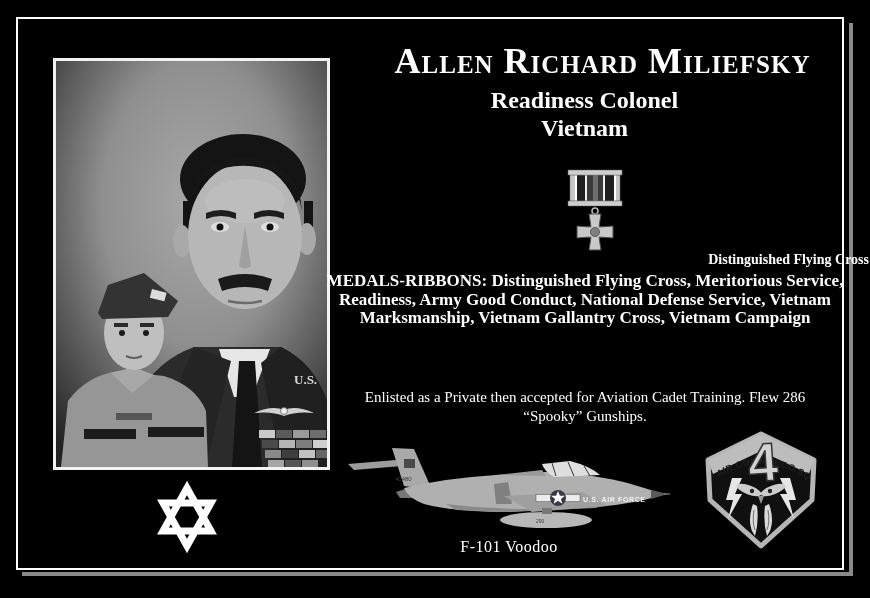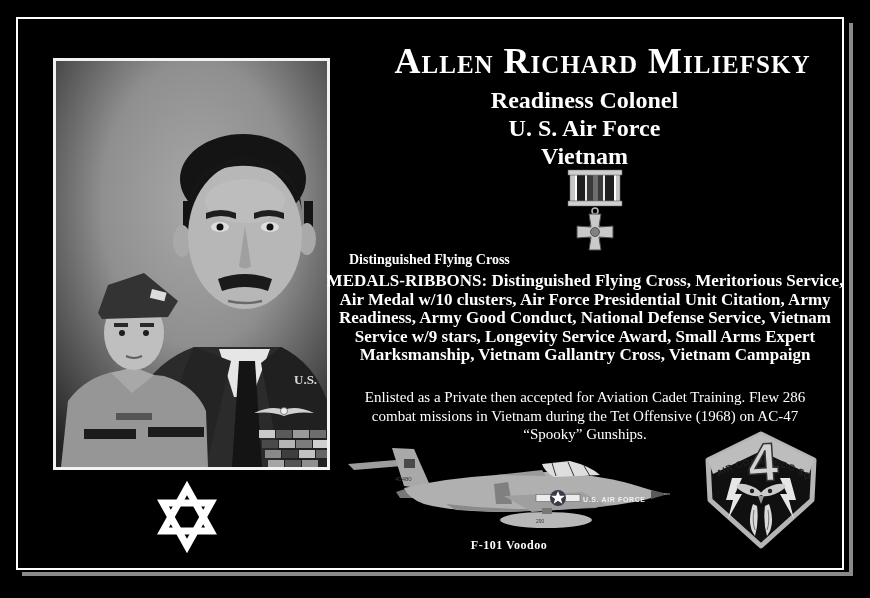--- a/index.html
+++ b/index.html
@@ -8,29 +8,29 @@
   .frame{position:absolute;left:16px;top:17px;width:824px;height:549px;border:2px solid #fff;}
   .shadow-right{position:absolute;left:849px;top:23px;width:4px;height:553px;background:#8a8a8a;}
   .shadow-bottom{position:absolute;left:22px;top:572px;width:831px;height:4px;background:#8a8a8a;}
   .photo-frame{position:absolute;left:53px;top:58px;width:271px;height:406px;border:3px solid #f2f2f2;background:#404040;}
   .photo-frame svg{display:block;width:100%;height:100%;}
   .title{position:absolute;left:340px;top:40px;width:525px;text-align:center;
          font-size:36px;font-weight:bold;font-variant:small-caps;letter-spacing:1px;white-space:nowrap;}
   .subtitle{position:absolute;left:322px;top:86px;width:525px;text-align:center;
             font-size:24px;font-weight:bold;line-height:28px;}
   .medal{position:absolute;left:568px;top:170px;width:54px;height:84px;}
-  .medal-caption{position:absolute;left:349px;top:252px;width:520px;text-align:left;
+  .medal-caption{position:absolute;left:349px;top:252px;width:520px;text-align:right;
                  font-size:14px;font-weight:bold;}
   .medals-text{position:absolute;left:325px;top:272px;width:520px;text-align:center;
                font-size:17px;font-weight:bold;line-height:18.5px;}
   .bio-text{position:absolute;left:325px;top:388px;width:520px;text-align:center;
             font-size:15px;font-weight:normal;line-height:18.5px;}
   .plane{position:absolute;left:346px;top:446px;width:324px;height:92px;}
   .plane-caption{position:absolute;left:348px;top:538px;width:322px;text-align:center;
-                 font-size:12px;font-weight:bold;letter-spacing:.5px;}
+                 font-size:16px;font-weight:normal;letter-spacing:.5px;}
   .patch{position:absolute;left:700px;top:424px;width:122px;height:126px;}
   .star{position:absolute;left:156px;top:482px;width:62px;height:70px;}
   svg{overflow:visible;}
 </style>
 </head>
 <body>
 
 <div class="frame"></div>
 <div class="shadow-right"></div>
 <div class="shadow-bottom"></div>
@@ -107,21 +107,20 @@
       <rect x="28" y="368" width="52" height="10" fill="#1c1c1c"></rect>
       <rect x="92" y="366" width="56" height="10" fill="#1c1c1c"></rect>
       <rect x="60" y="352" width="36" height="7" fill="#555"></rect>
     </g>
   </svg>
 </div>
 
 <div class="title">Allen Richard Miliefsky</div>
 <div class="subtitle">
   <div>Readiness Colonel</div>
-  <div>U. S. Air Force</div>
   <div>Vietnam</div>
 </div>
 
 <div class="medal">
   <svg viewBox="0 0 54 84">
     <defs>
       <linearGradient id="ribg" x1="0" y1="0" x2="1" y2="0">
         <stop offset="0" stop-color="#c6c6c6"></stop>
           <stop offset="0.09" stop-color="#c6c6c6"></stop>
         <stop offset="0.09" stop-color="#ffffff"></stop>
@@ -154,29 +153,26 @@
       <rect x="-8" y="-8" width="16" height="16" fill="#9a9a9a" transform="rotate(45)"></rect>
       <path d="M-6,-18 L6,-18 L4,-5 L18,-6 L18,6 L4,5 L6,18 L-6,18 L-4,5 L-18,6 L-18,-6 L-4,-5 Z" fill="#c9c9c9" stroke="#4a4a4a" stroke-width="1"></path>
       <circle r="4.5" fill="#808080" stroke="#444" stroke-width="0.8"></circle>
     </g>
   </svg>
 </div>
 <div class="medal-caption">Distinguished Flying Cross</div>
 
 <div class="medals-text">
   <div>MEDALS-RIBBONS:  Distinguished Flying Cross, Meritorious Service,</div>
-  <div>Air Medal w/10 clusters, Air Force Presidential Unit Citation, Army</div>
   <div>Readiness, Army Good Conduct, National Defense Service, Vietnam</div>
-  <div>Service w/9 stars, Longevity Service Award, Small Arms Expert</div>
   <div>Marksmanship, Vietnam Gallantry Cross, Vietnam Campaign</div>
 </div>
 
 <div class="bio-text">
   <div>Enlisted as a Private then accepted for Aviation Cadet Training.  Flew 286</div>
-  <div>combat missions in Vietnam during the Tet Offensive (1968) on AC-47</div>
   <div>“Spooky” Gunships.</div>
 </div>
 
 <div class="plane">
   <svg viewBox="0 0 324 92">
     <polygon points="2,18 50,14 56,20 8,24" fill="#9c9c9c"></polygon>
     <polygon points="46,2 68,3 86,44 58,40" fill="#a9a9a9"></polygon>
     <rect x="58" y="13" width="11" height="9" fill="#4a4a4a"></rect>
     <text x="49" y="35" font-size="6" fill="#3a3a3a" font-family="Liberation Sans, sans-serif">40480</text>
     <polygon points="50,46 62,42 70,52 54,52" fill="#777"></polygon>

